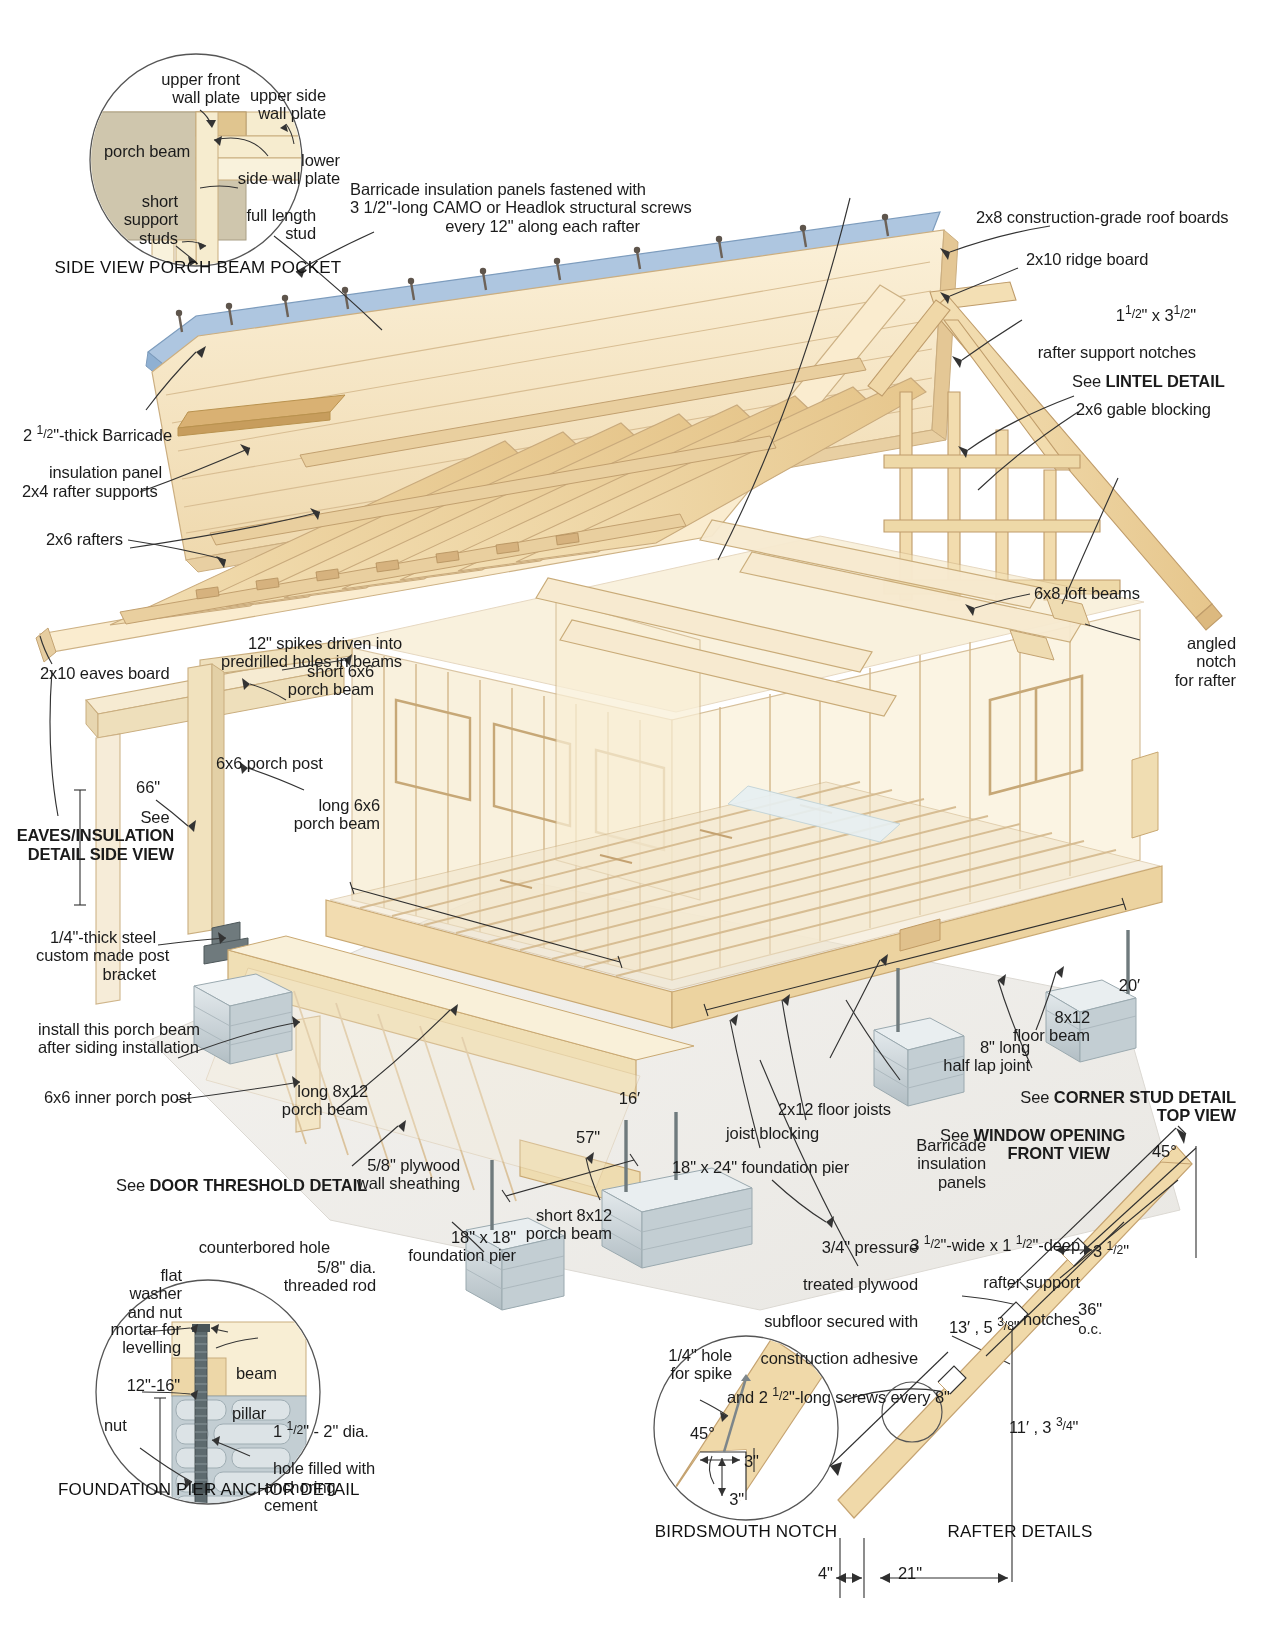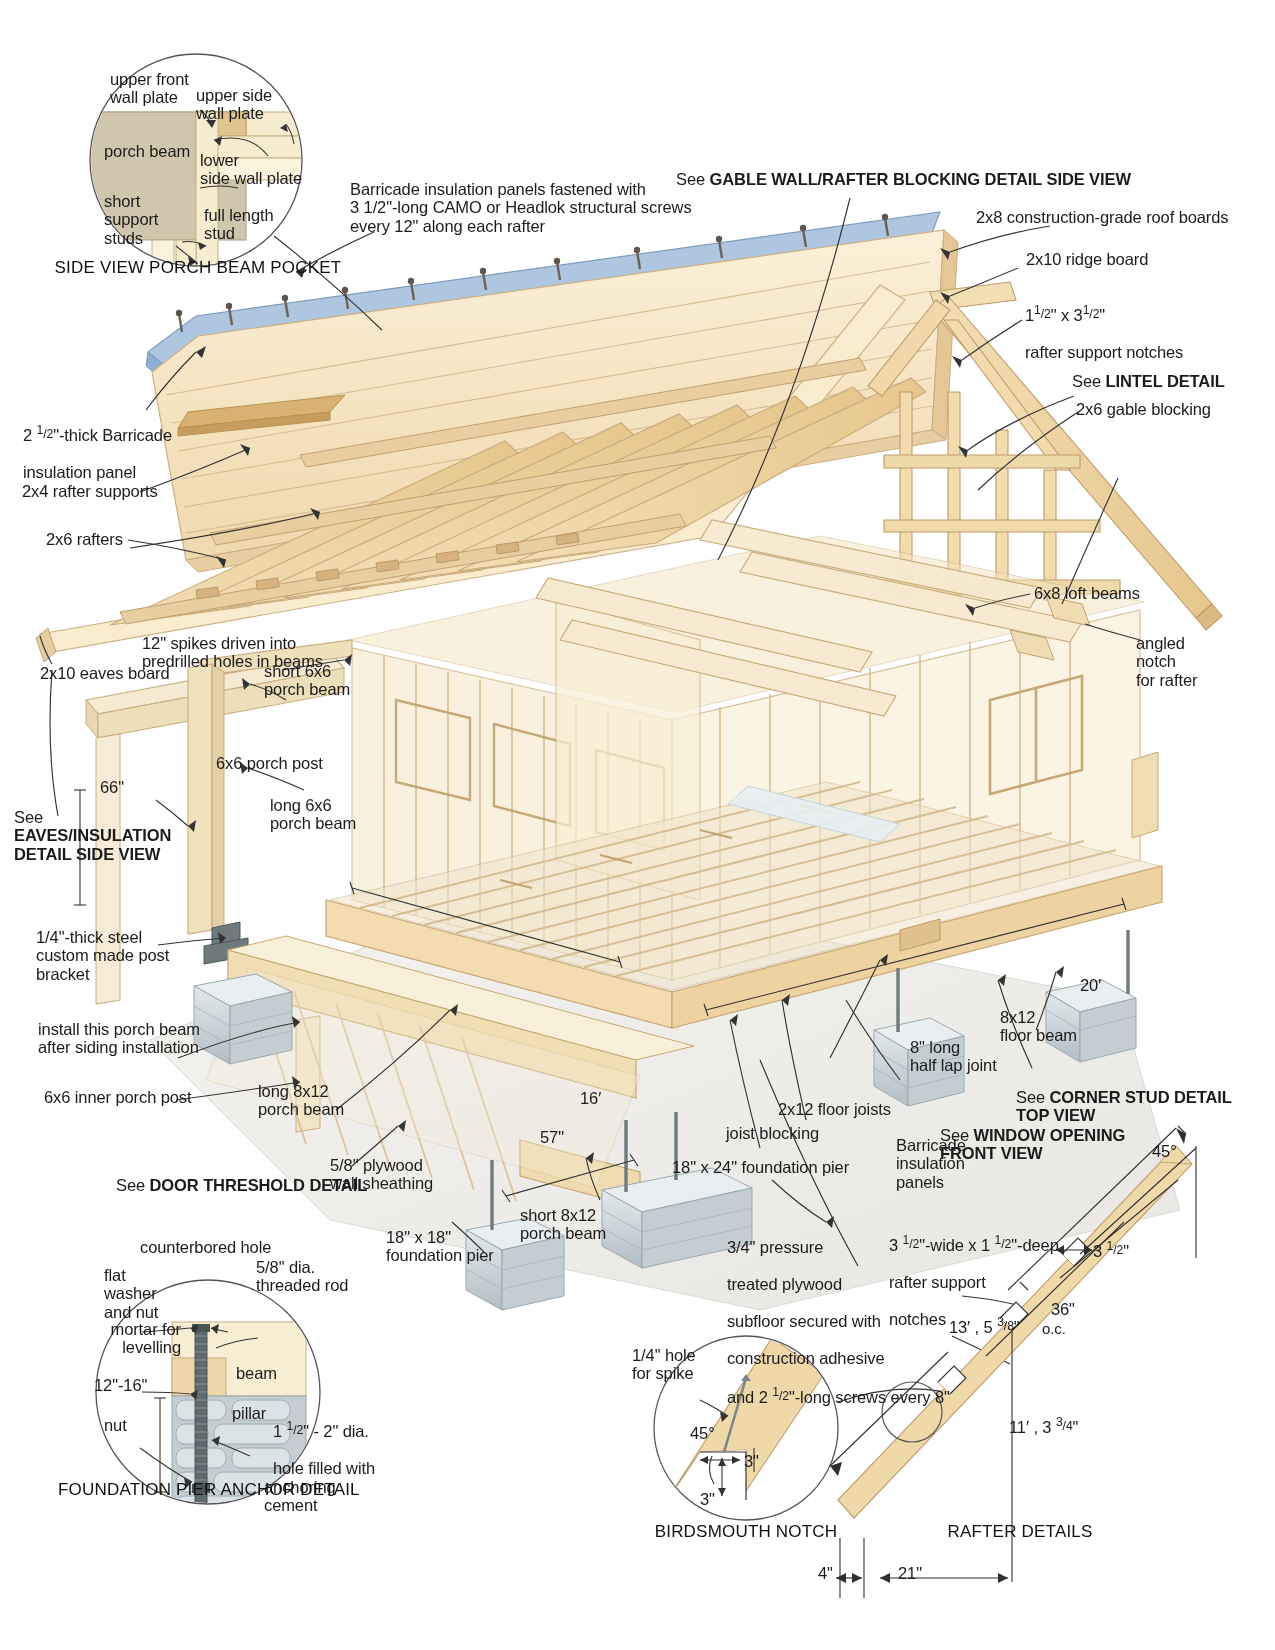--- a/index.html
+++ b/index.html
@@ -15,21 +15,21 @@
   svg#art{position:absolute;left:0;top:0;width:1275px;height:1650px;}
 
   .lbl{
     position:absolute;
     font-size:16.5px;
     line-height:1.12;
     color:#1b1b1b;
     white-space:pre;
     letter-spacing:-0.1px;
   }
-  .lbl.c{text-align:left;}
+  .lbl.c{text-align:right;}
   .lbl.r{text-align:right;}
   .lbl.l{text-align:left;}
   .cap{
     position:absolute;
     font-size:17px;
     letter-spacing:0.2px;
     color:#111;
     white-space:pre;
     text-align:center;
   }
@@ -654,21 +654,20 @@
 support
 studs</div>
 <div class="lbl c" style="left:204px;top:206px;width:112px;">full length
 stud</div>
 <div class="cap" style="left:48px;top:258px;width:300px;">SIDE VIEW PORCH BEAM POCKET</div>
 
 <div class="lbl c" style="left:350px;top:180px;width:290px;">Barricade insulation panels fastened with
 3 1/2"-long CAMO or Headlok structural screws
 every 12" along each rafter</div>
 
-<div class="lbl l see" style="left:676px;top:170px;"><span>See </span><b>GABLE WALL/RAFTER BLOCKING DETAIL SIDE VIEW</b></div>
 
 <div class="lbl l" style="left:976px;top:208px;">2x8 construction-grade roof boards</div>
 <div class="lbl l" style="left:1026px;top:250px;">2x10 ridge board</div>
 
 <div class="lbl c" style="left:1016px;top:286px;width:180px;">
   <span>1</span><span class="frac"><sup>1</sup>/<sub>2</sub></span><span>" x 3</span><span class="frac"><sup>1</sup>/<sub>2</sub></span><span>"</span><br>
   <span>rafter support notches</span>
 </div>
 
 <div class="lbl l see" style="left:1072px;top:372px;"><span>See </span><b>LINTEL DETAIL</b></div>

